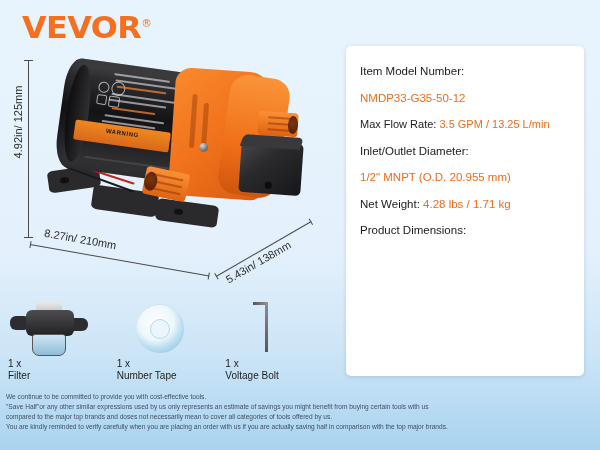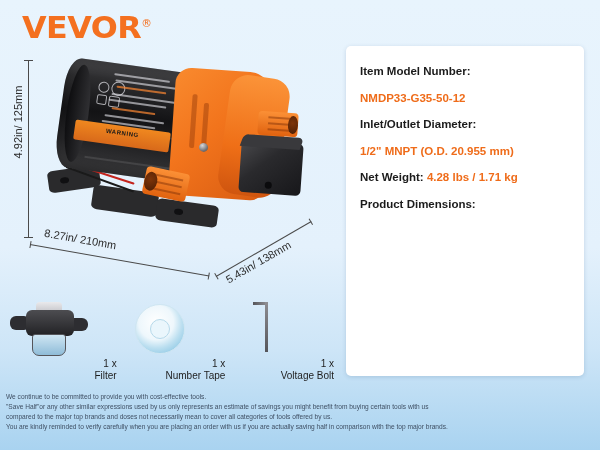--- a/index.html
+++ b/index.html
@@ -254,21 +254,21 @@
     position: absolute;
     left: 8px; top: 296px;
     width: 326px; height: 92px;
     display: flex;
     align-items: flex-end;
   }
   .acc {
     flex: 1;
     position: relative;
     height: 92px;
-    text-align: right;
+    text-align: left;
   }
   .acc-art { position: relative; height: 62px; }
   .acc-label {
     font-size: 10px;
     line-height: 11.5px;
     color: #1e1e1e;
   }
 
   
   #filter-body {
@@ -356,21 +356,21 @@
     left: 346px; top: 46px;
     width: 238px; height: 330px;
     background: #ffffff;
     border-radius: 5px;
     box-shadow: 0 1px 4px rgba(40,80,120,.18);
     padding: 18px 0 0 0;
     box-sizing: border-box;
   }
   .spec-row {
     font-size: 11.5px;
-    font-weight: bold;
+    font-weight: normal;
     color: #1b1b1b;
     padding: 0 14px;
     margin-bottom: 12.5px;
     line-height: 14px;
     white-space: nowrap;
   }
   .spec-row .val { color: #ef6c1a; }
   .spec-row.val-only { color: #ef6c1a; }
   .spec-row.tight { font-size: 11px; }
 
@@ -504,20 +504,21 @@
 </div>
 
 <div id="spec-panel">
 
   <div class="spec-row">Item Model Number:</div>
   <div class="spec-row val-only">NMDP33-G35-50-12</div>
 
 
 
 
+  <div class="spec-row tight"><span>Max Flow Rate: </span><span class="val">3.5 GPM / 13.25 L/min</span></div>
 
   <div class="spec-row">Inlet/Outlet Diameter:</div>
   <div class="spec-row val-only">1/2" MNPT (O.D. 20.955 mm)</div>
 
   <div class="spec-row"><span>Net Weight: </span><span class="val">4.28 lbs / 1.71 kg</span></div>
 
   <div class="spec-row">Product Dimensions:</div>
 
 </div>
 

